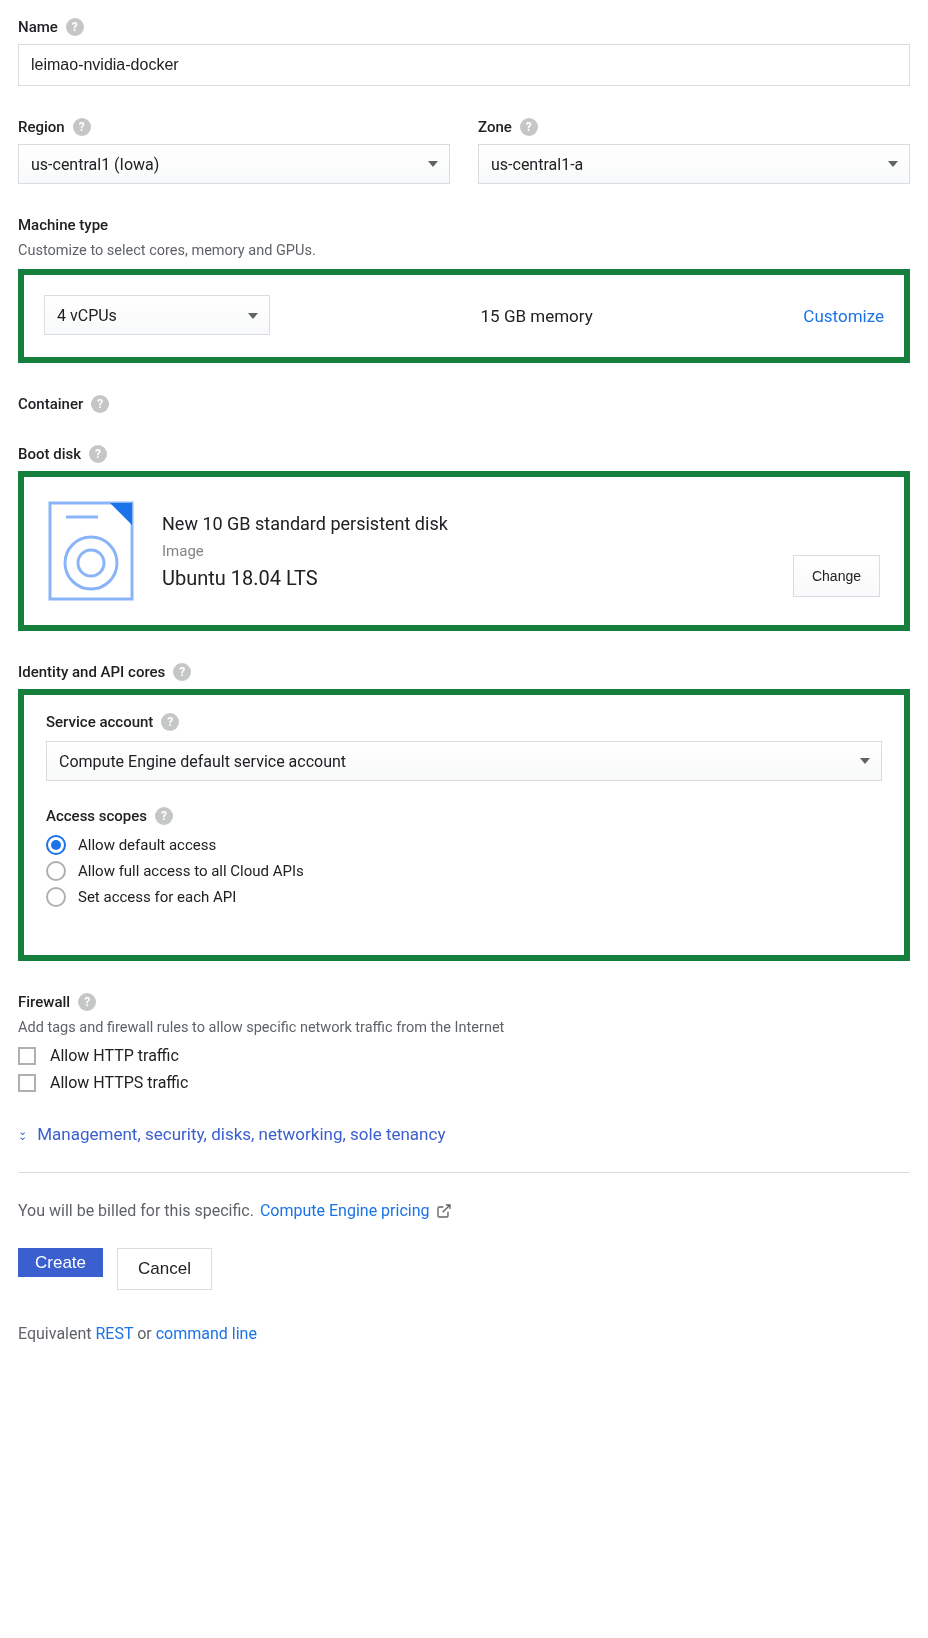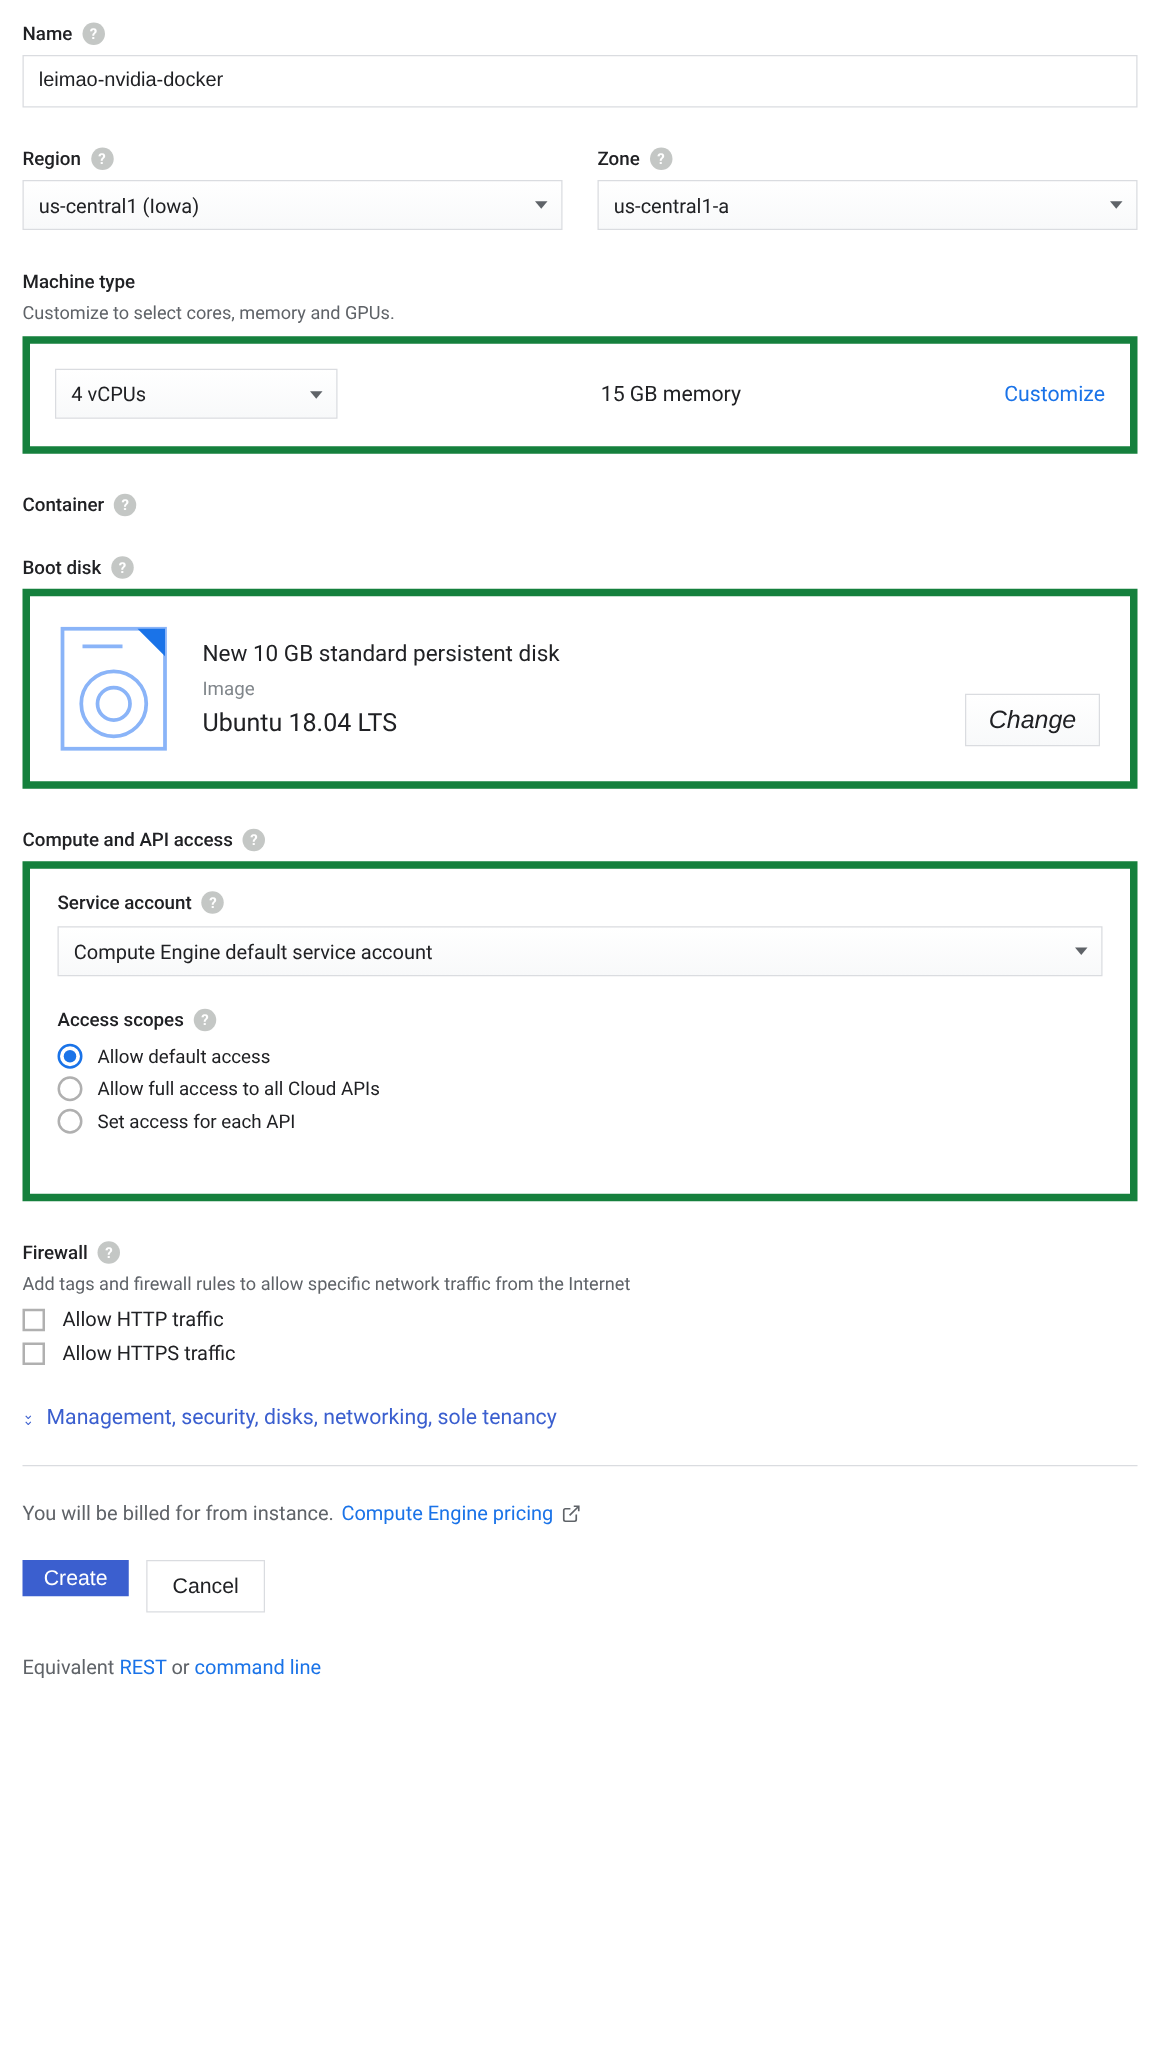--- a/index.html
+++ b/index.html
@@ -157,24 +157,23 @@
     .bootdisk-image {
       font-size: 20px;
       color: #202124;
     }
     .change-btn {
       margin-top: 50px;
       height: 42px;
       padding: 0 18px;
       border: 1px solid #dadce0;
       background: linear-gradient(to bottom, #fff, #f8f9fa);
-      font-size: 20px;
-      color: #202124;
-      cursor: pointer;
-      font-style: italic;
+      font-size: 14px;
+      color: #202124;
+      cursor: pointer;
     }
     .identity-panel {
       padding: 18px 22px 42px;
     }
     .inner-label {
       font-weight: 500;
       font-size: 15px;
       margin-bottom: 10px;
       display: flex;
       align-items: center;
@@ -353,21 +352,21 @@
       <div class="bootdisk-title">New 10 GB standard persistent disk</div>
       <div class="bootdisk-label">Image</div>
       <div class="bootdisk-image">Ubuntu 18.04 LTS</div>
     </div>
     <button class="change-btn">Change</button>
   </div>
 </div>
 
 <div class="field-group">
   <div class="field-label">
-    <span>Compute and API access</span>
+    <span>Identity and API cores</span>
     <span class="help-icon">?</span>
   </div>
   <div class="panel identity-panel">
     <div class="inner-label">
       <span>Service account</span>
       <span class="help-icon">?</span>
     </div>
     <div class="select-wrap">
       <div class="select-box">
         <span>Compute Engine default service account</span>
@@ -415,21 +414,21 @@
   <span class="chevrons">
     <span>⌄</span>
       <span>⌄</span>
   </span>
   <span>Management, security, disks, networking, sole tenancy</span>
 </div>
 
 <hr class="divider">
 
 <div class="billing-note">
-  <span>You will be billed for from instance.</span>
+  <span>You will be billed for this specific.</span>
   <span class="link">Compute Engine pricing</span>
   <svg class="ext-icon" width="16" height="16" viewBox="0 0 24 24">
     <path fill="none" stroke="#5f6368" stroke-width="2" d="M18 13v6a2 2 0 0 1-2 2H5a2 2 0 0 1-2-2V8a2 2 0 0 1 2-2h6M15 3h6v6M10 14L21 3"></path>
   </svg>
 </div>
 
 <div class="actions">
   <button class="btn-primary">Create</button>
   <button class="btn-secondary">Cancel</button>
 </div>

